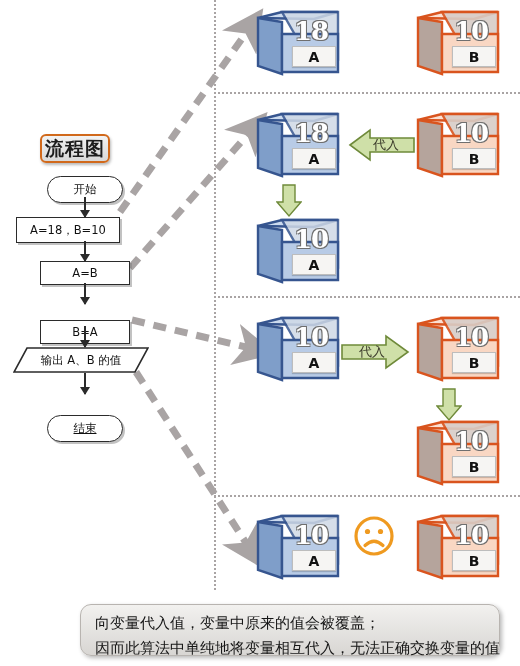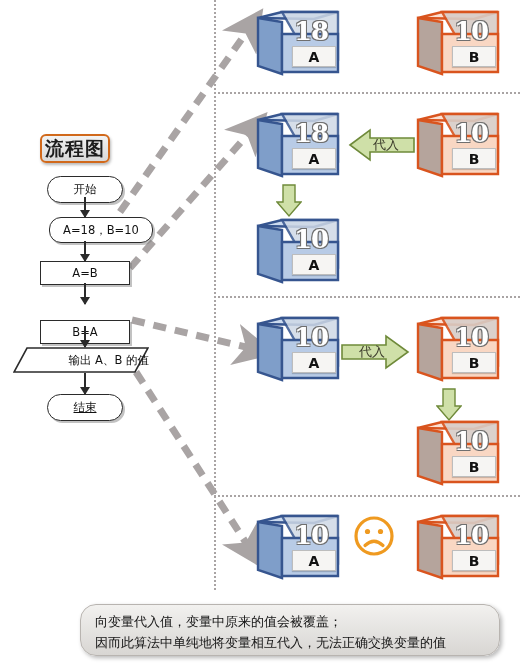--- a/index.html
+++ b/index.html
@@ -20,21 +20,21 @@
     font-size:19px;font-weight:bold;color:#1d1d1d;letter-spacing:1px;margin-top:17px;
   }
   .fshape{
     position:absolute;background:#fff;border:1.6px solid #2b2b2b;
     display:flex;align-items:center;justify-content:center;
     font-size:11.5px;color:#111;white-space:nowrap;
     box-shadow:2px 2px 0 rgba(120,120,120,.45);
   }
   .fterm{border-radius:14px;}
   .fpara{
-    border:none;box-shadow:none;background:transparent;justify-content:flex-end;
+    border:none;box-shadow:none;background:transparent;
   }
   .fpara .pg{
     position:absolute;left:0;top:0;width:100%;height:100%;
   }
   .fpara span{position:relative;z-index:2;}
   .conn{
     position:absolute;width:2px;background:#2b2b2b;left:84px;
   }
   .conn::after{
     content:"";position:absolute;left:-4px;bottom:-1px;
@@ -84,25 +84,25 @@
     padding-right:6px;box-sizing:border-box;
   }
   .greenarrow.left .lbl{padding-right:0;padding-left:8px;}
 
   
   #sad-face{position:absolute;left:352px;top:514px;width:44px;height:44px;}
 
   
   #caption{
     position:absolute;left:80px;top:604px;width:420px;height:52px;
-    border:1px solid #b8b4b0;border-radius:16px;
+    border:1px solid #b8b4b0;border-radius:11px;
     background:linear-gradient(#f2f1ef,#d8d6d3);
     box-shadow:2px 2px 4px rgba(0,0,0,.28);
     padding:6px 14px;box-sizing:border-box;
-    font-size:13px;line-height:1.65;color:#151515;
+    font-size:15px;line-height:1.65;color:#151515;
     font-family:"DejaVu Serif","Liberation Serif",serif;
   }
   #caption div{white-space:nowrap;}
 </style>
 </head>
 <body>
 
 <div class="stage">
 
   <div class="vdot"></div>
@@ -124,21 +124,21 @@
     </g>
   </svg>
 
   <div id="flow-title">流程图</div>
 
   <div class="fshape fterm" style="left:47px;top:176px;width:74px;height:25px;">
     <span>开始</span>
   </div>
   <div class="conn" style="top:197px;height:20px;"></div>
 
-  <div class="fshape" style="left:49px;top:217px;width:102px;height:24px;border-radius:12px;">
+  <div class="fshape" style="left:16px;top:217px;width:102px;height:24px;">
     <span>A=18，B=10</span>
   </div>
   <div class="conn" style="top:241px;height:20px;"></div>
 
   <div class="fshape" style="left:40px;top:261px;width:88px;height:22px;align-items:center;">
     <span>A=B</span>
   </div>
   <div class="conn" style="top:283px;height:21px;"></div>
 
   <div class="fshape" style="left:40px;top:304px;width:88px;height:22px;margin-top:16px;">
@@ -147,21 +147,21 @@
   <div class="conn" style="top:326px;height:21px;"></div>
 
   <div class="fshape fpara" style="left:13px;top:347px;width:136px;height:26px;">
     <svg class="pg" viewBox="0 0 136 26" preserveAspectRatio="none">
       <polygon points="14,1 135,1 122,25 1,25" fill="#ffffff" stroke="#2b2b2b" stroke-width="1.6"></polygon>
     </svg>
     <span>输出 A、B 的值</span>
   </div>
   <div class="conn" style="top:373px;height:21px;"></div>
 
-  <div class="fshape fterm" style="left:47px;top:394px;width:74px;height:25px;text-decoration:underline;">
+  <div class="fshape fterm" style="left:47px;top:415px;width:74px;height:25px;text-decoration:underline;">
     <span>结束</span>
   </div>
 
   <div class="box" style="left:254px;top:10px;">
     <svg width="86" height="68" viewBox="0 0 86 68">
       <polygon points="4,8 28,2 84,2 60,9" fill="#ccdbef" stroke="#36558f" stroke-width="2.4"></polygon>
       <polygon points="28,2 84,2 84,50 60,58" fill="#cfd9e6" stroke="#36558f" stroke-width="2.4" opacity="0.85"></polygon>
       <polygon points="4,8 4,56 28,64 28,12" fill="#7f9ec9" stroke="#36558f" stroke-width="2.4"></polygon>
       <polygon points="28,24 84,24 84,62 28,62" fill="#b8cbe6" stroke="#36558f" stroke-width="2.4"></polygon>
     </svg>

